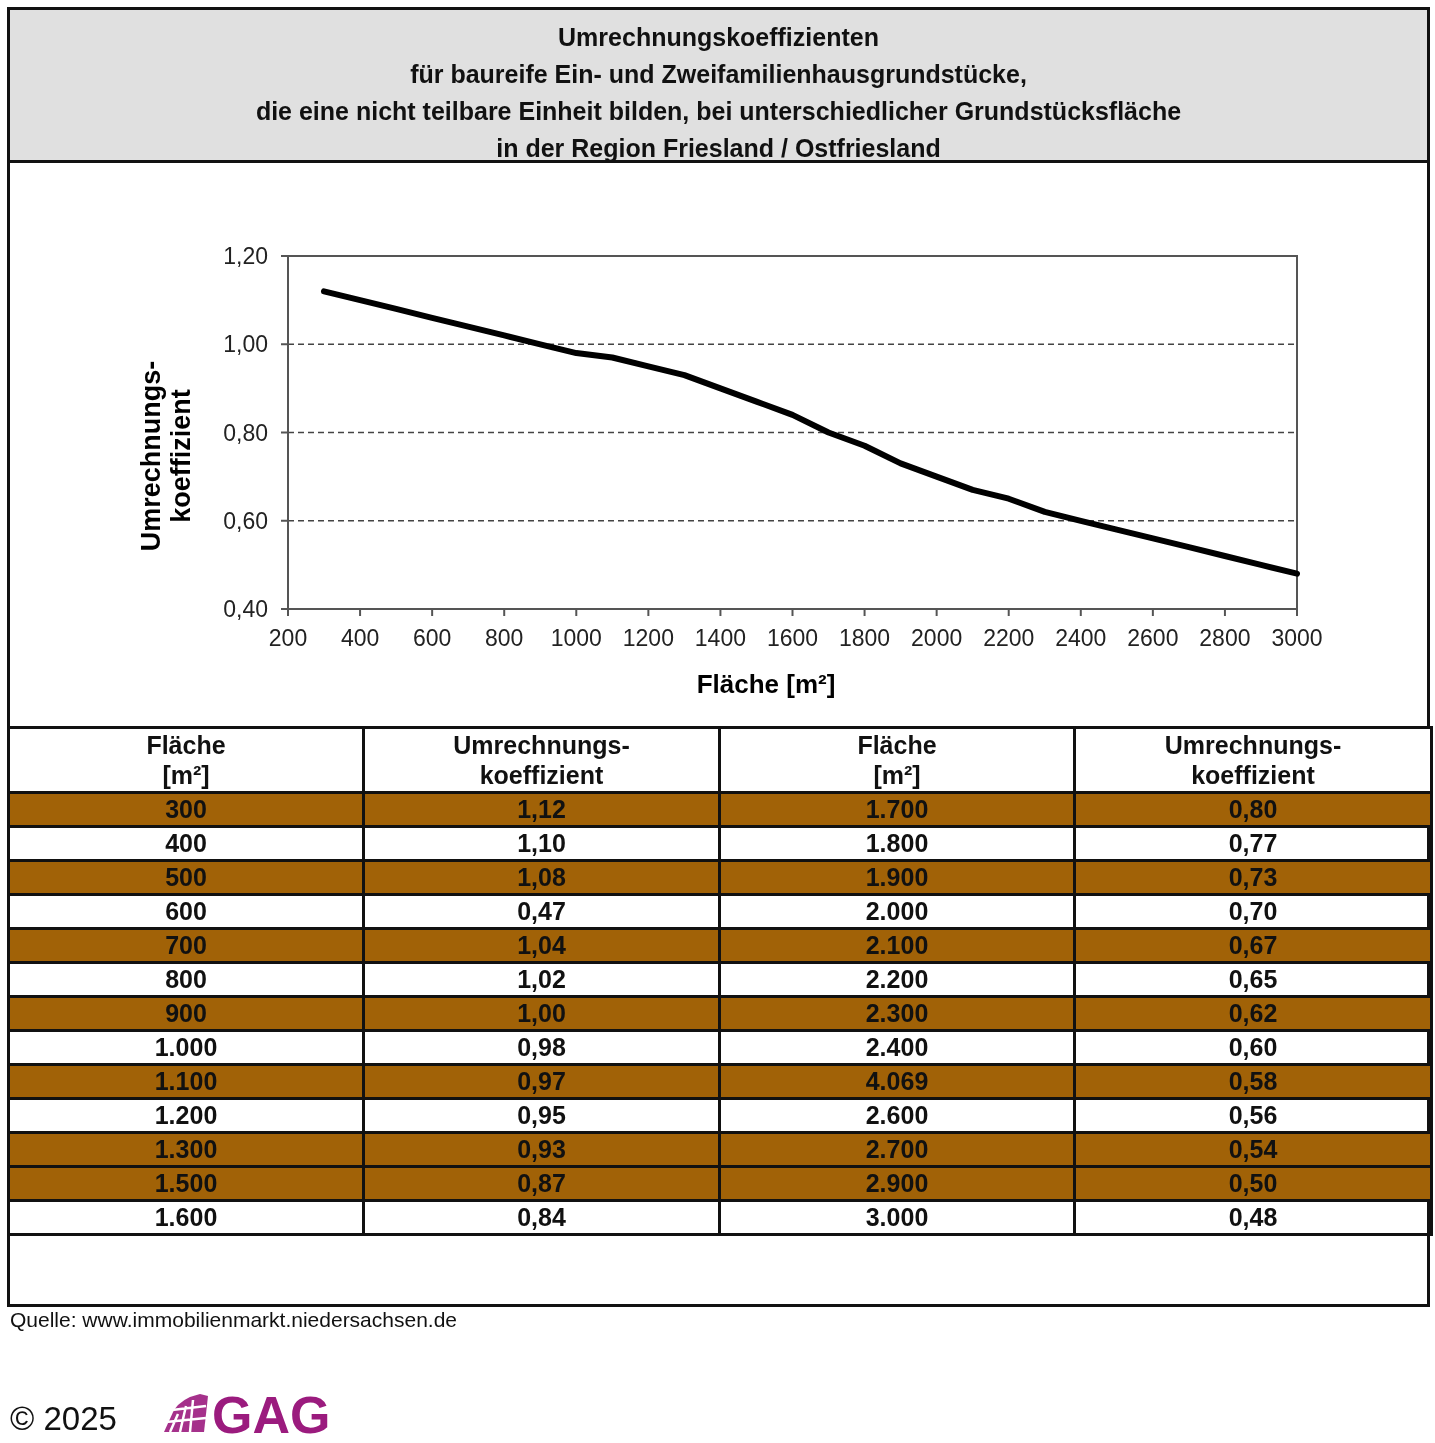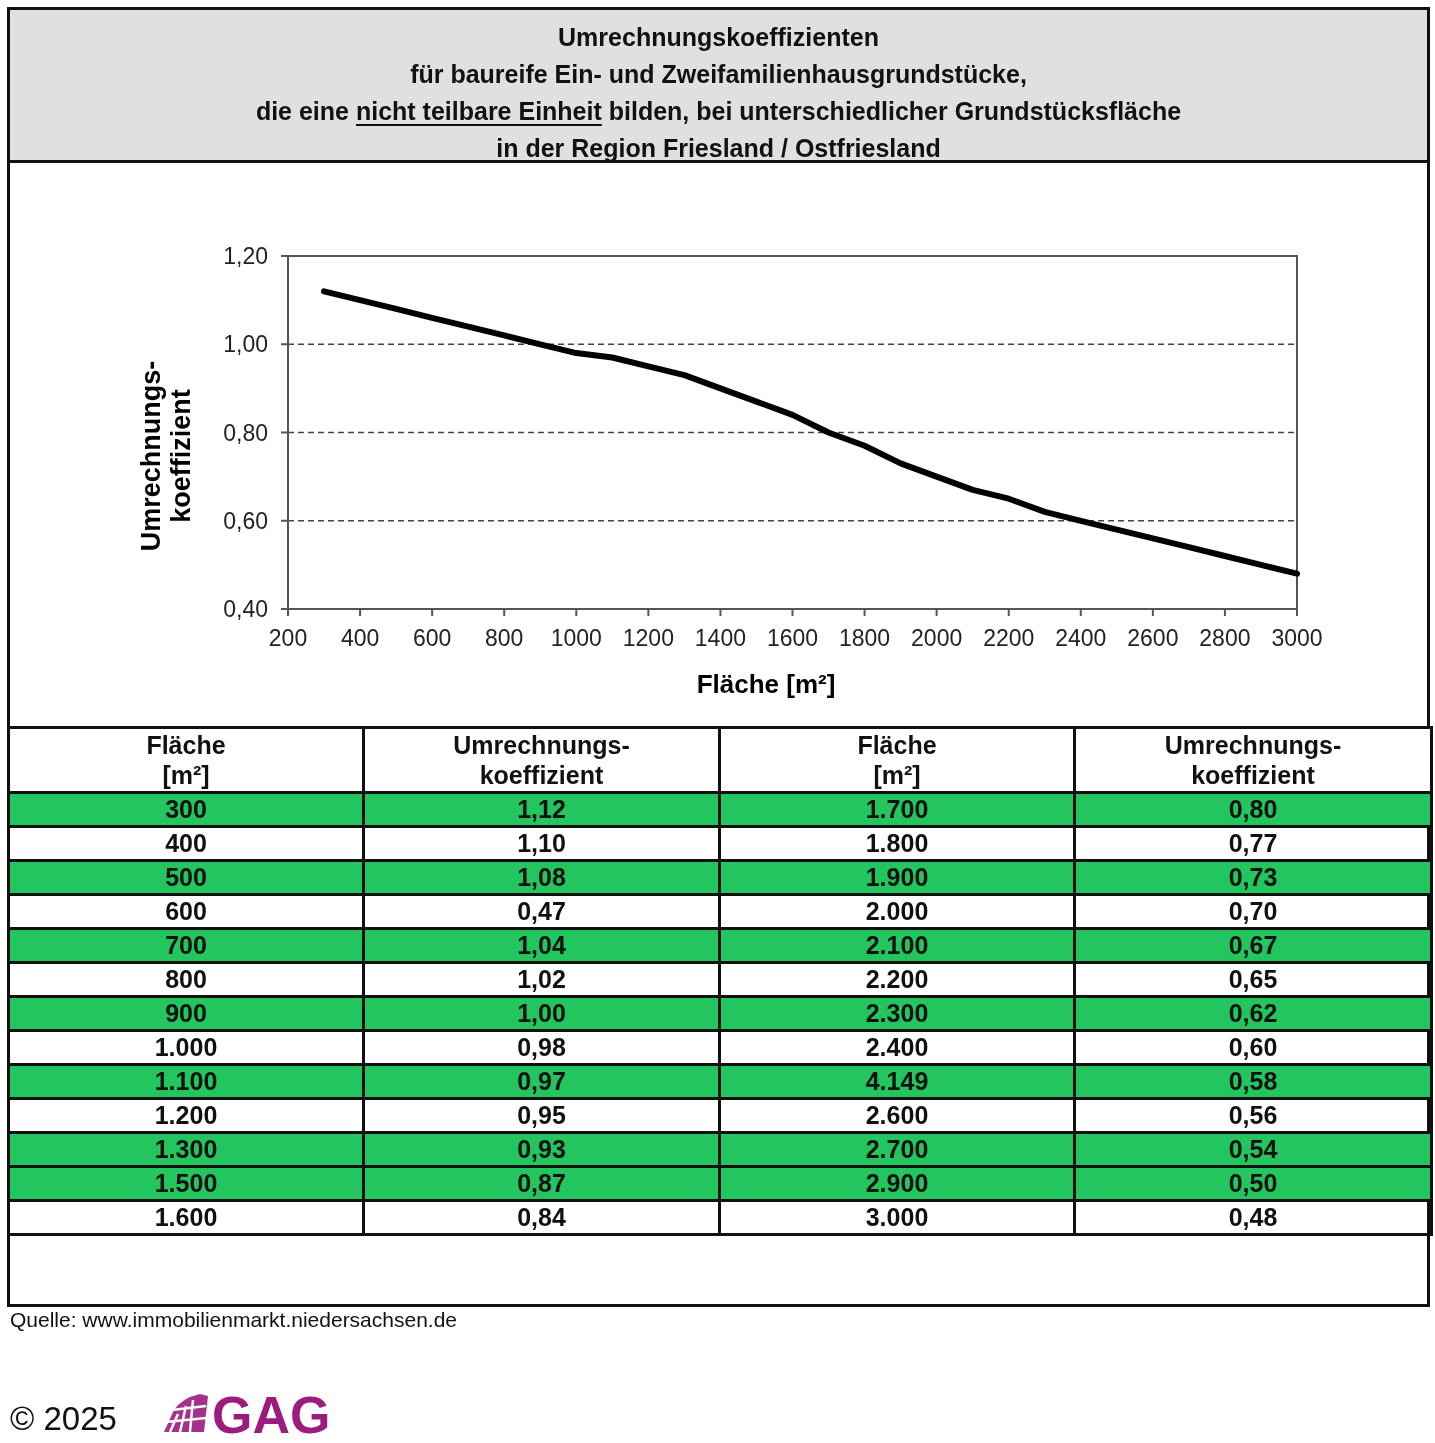--- a/index.html
+++ b/index.html
@@ -1,26 +1,26 @@
 <!DOCTYPE html>
 <html><head>
 <meta charset="utf-8">
 <style>
   html, body { margin:0; padding:0; background:#ffffff; }
   body { width:1435px; height:1443px; position:relative; font-family:"Liberation Sans", sans-serif; color:#111; overflow:hidden; }
   .frame { position:absolute; left:7px; top:7px; width:1423px; height:1300px; border:3px solid #111; box-sizing:border-box; }
   .header { position:absolute; left:7px; top:7px; width:1423px; height:156px; background:#e0e0e0; border:3px solid #111; box-sizing:border-box; text-align:center; font-weight:bold; font-size:25px; line-height:37px; padding-top:9px; }
-  .header .u { text-decoration:underline; text-decoration-thickness:2px; text-underline-offset:4px;margin-top:48px; }
+  .header .u { text-decoration-thickness:2px; text-underline-offset:4px;margin-top:48px; }
   .chart { position:absolute; left:10px; top:163px; width:1417px; height:564px; }
   .chart svg { position:absolute; left:-10px; top:-163px; }
   table.data { position:absolute; left:7px; top:726px; width:1423px; border-collapse:collapse; table-layout:fixed; }
   table.data td, table.data th { border:3px solid #111; text-align:center; font-size:25px; font-weight:bold; padding:0; }
   table.data th { height:62px; line-height:30px; background:#fff; }
   table.data td { height:31px; line-height:31px; }
-  table.data tr.alt td { background:#22c55e; }
+  table.data tr.alt td { background:#a16207; }
   .source { position:absolute; left:10px; top:1308px; font-size:21px; }
   .copy { position:absolute; left:10px; top:1400px; font-size:33px; }
   .logo { position:absolute; left:160px; top:1388px; width:195px; height:50px; }
 </style>
 </head>
 <body>
 
 <div class="frame"></div>
 
 <div class="header">
@@ -161,21 +161,21 @@
       </tr>
       <tr>
         <td>1.000</td>
         <td>0,98</td>
         <td>2.400</td>
         <td>0,60</td>
       </tr>
       <tr class="alt">
         <td>1.100</td>
         <td>0,97</td>
-        <td>4.149</td>
+        <td>4.069</td>
         <td>0,58</td>
       </tr>
       <tr>
         <td>1.200</td>
         <td>0,95</td>
         <td>2.600</td>
         <td>0,56</td>
       </tr>
       <tr class="alt">
         <td>1.300</td>

